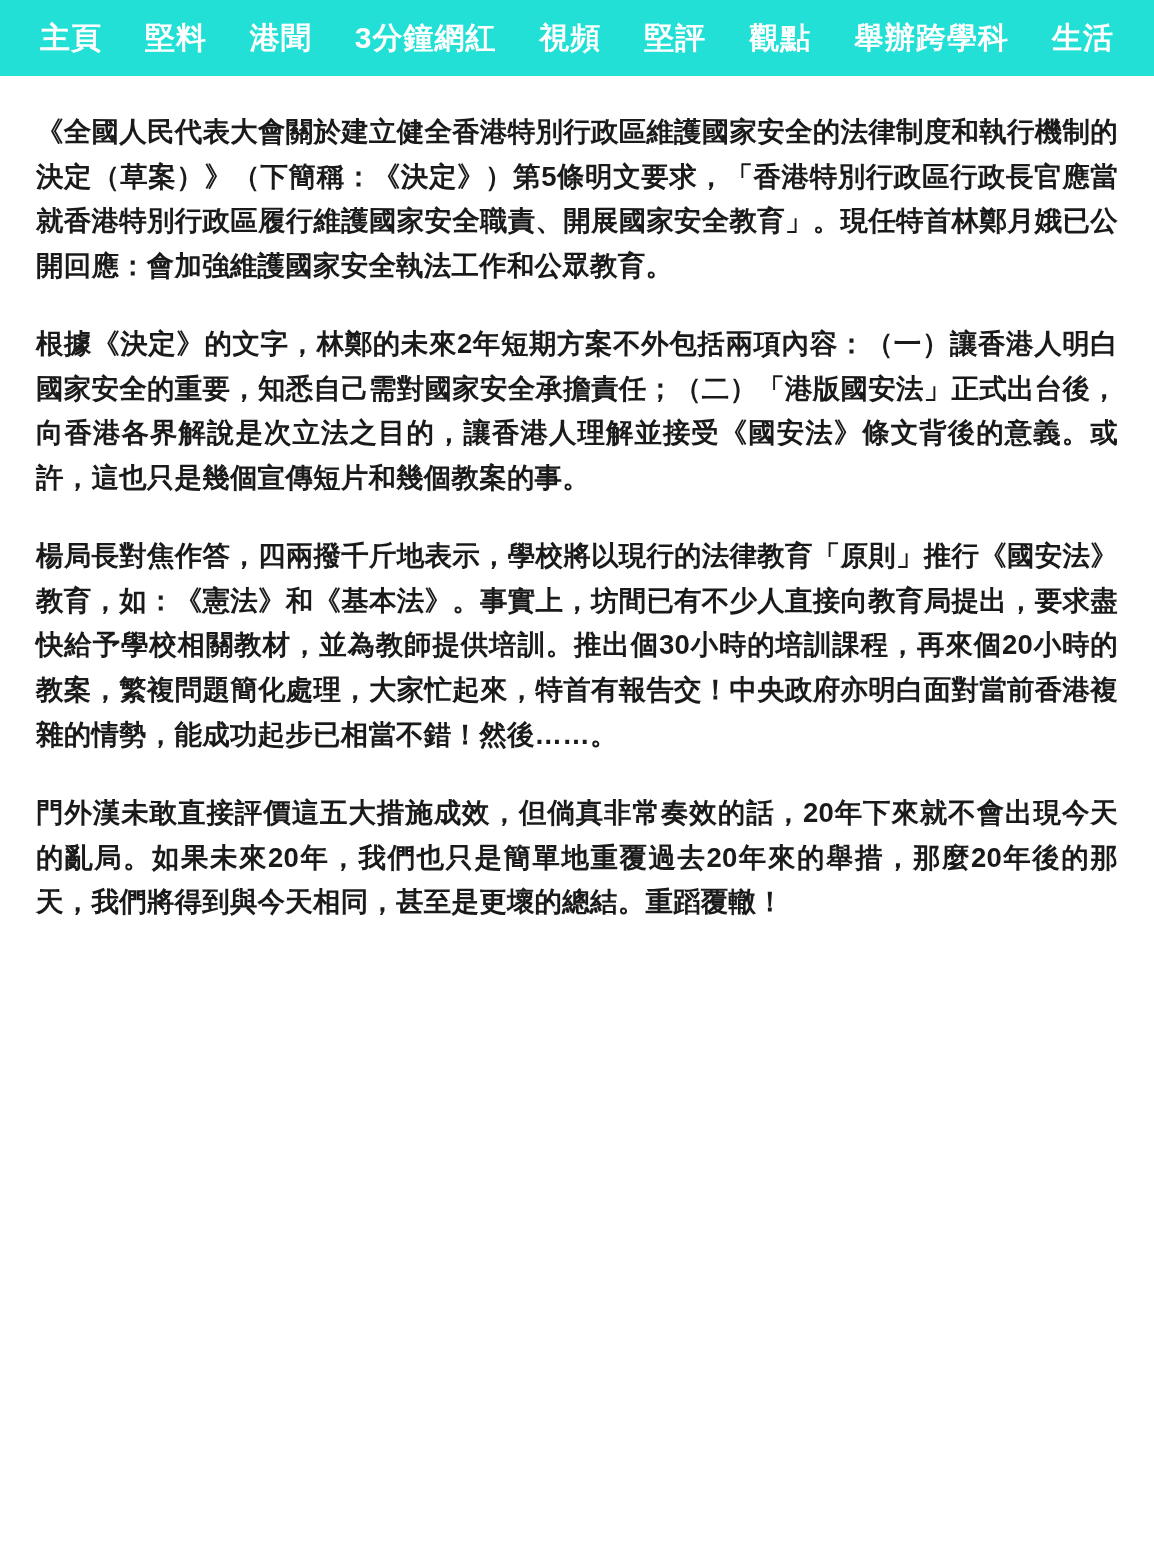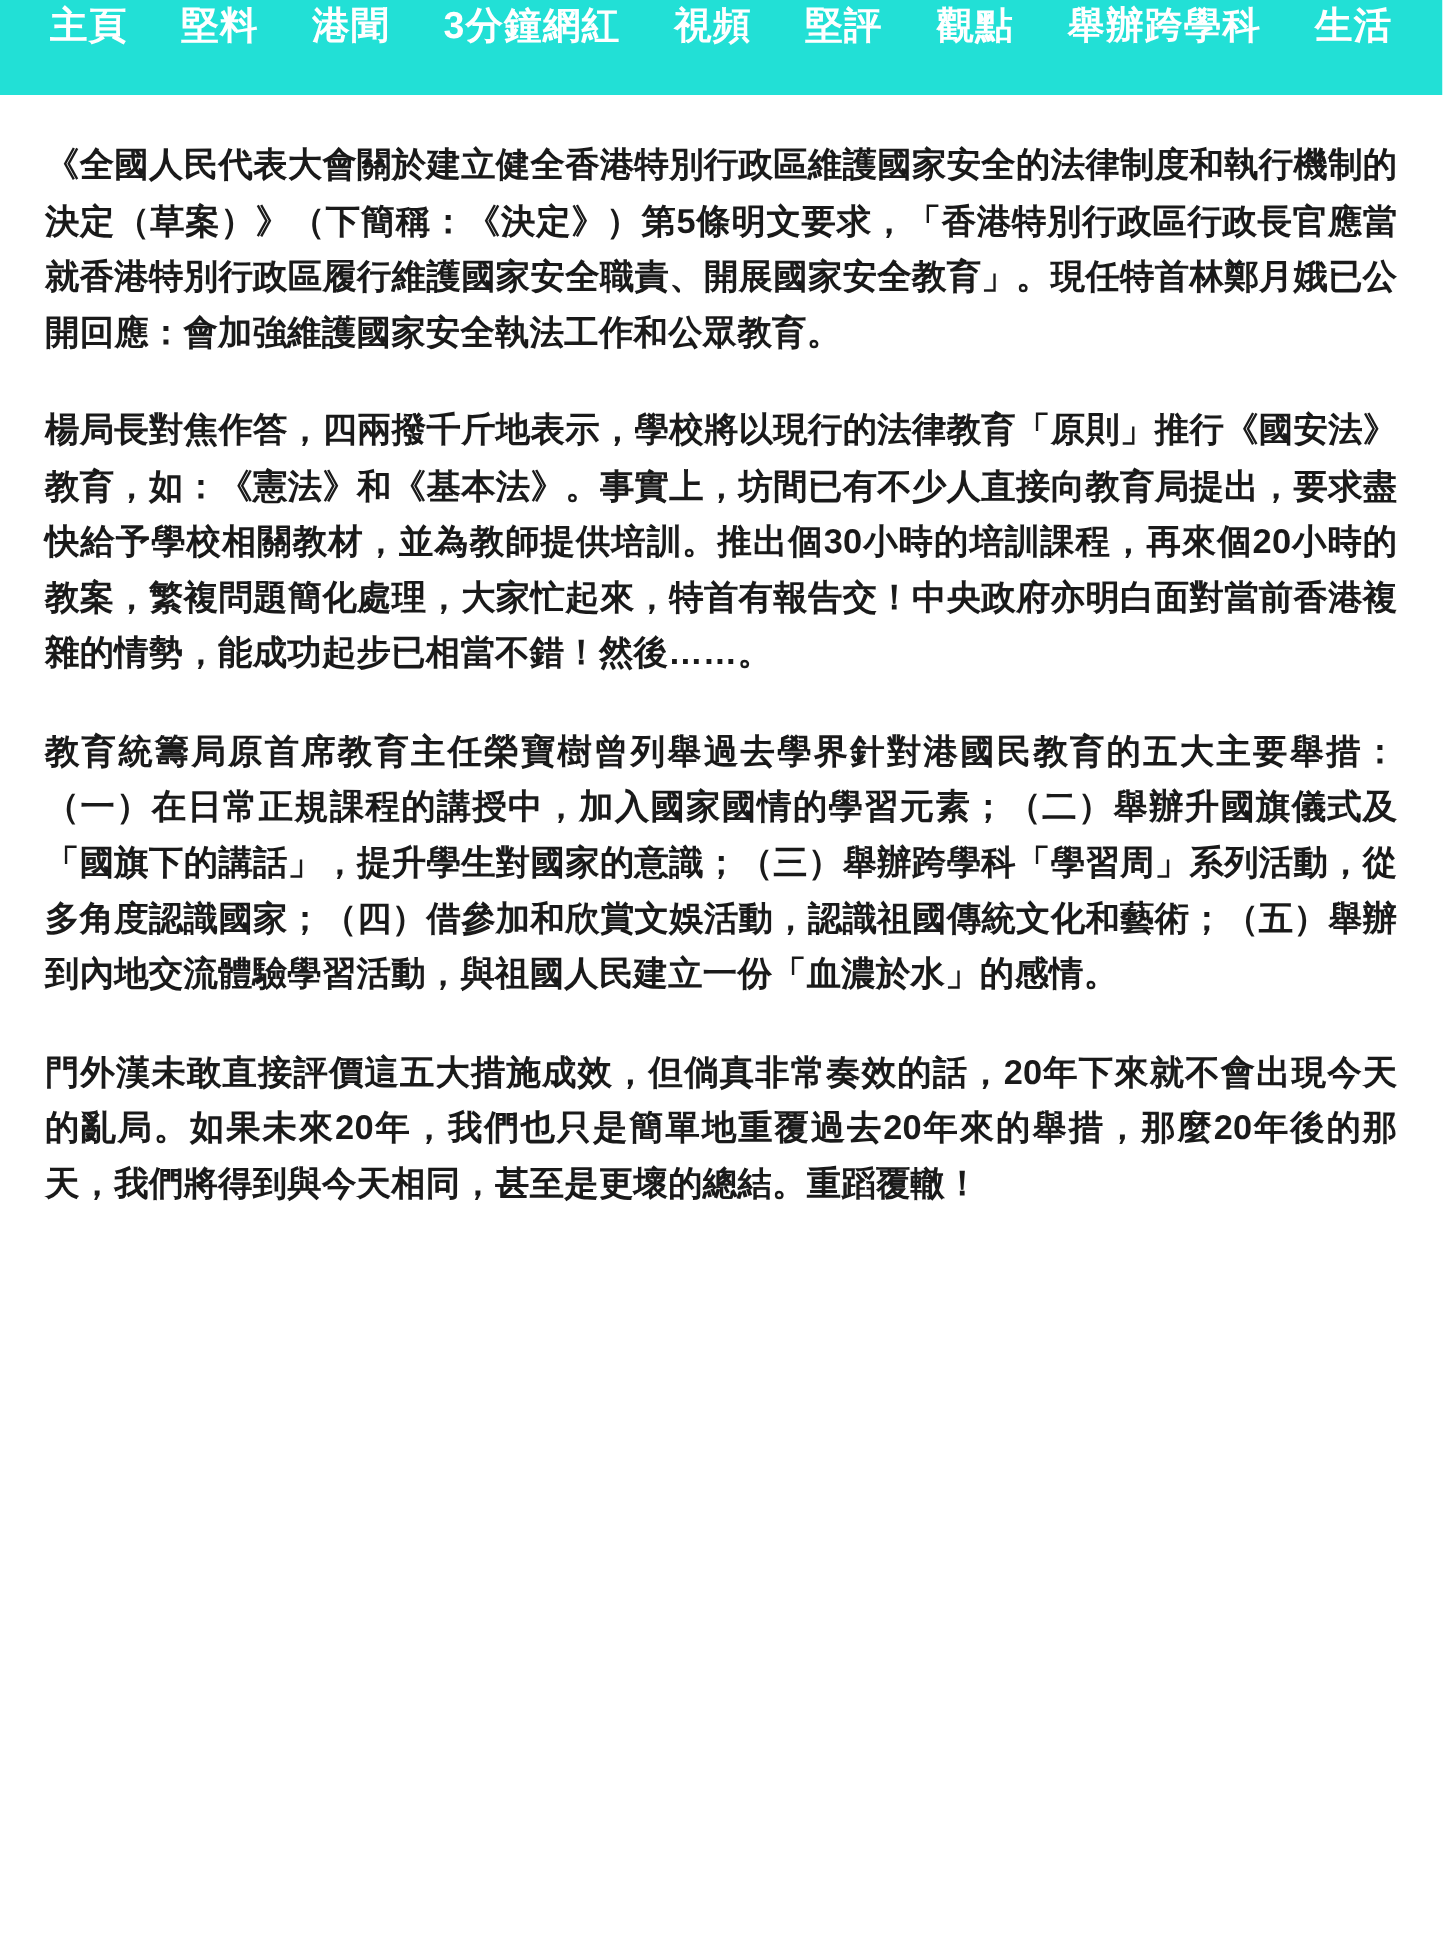--- a/index.html
+++ b/index.html
@@ -12,21 +12,21 @@
     font-family: "Liberation Sans", "DejaVu Sans", sans-serif;
     color: #1a1a1a;
     -webkit-font-smoothing: antialiased;
   }
 
   
   .navbar {
     background: #22e0d6;
     height: 76px;
     display: flex;
-    align-items: flex-start;
+    align-items: center;
     justify-content: space-between;
     padding: 0 40px;
     box-sizing: border-box;
     gap: 12px;
   }
   .nav-item {
     color: #ffffff;
     font-size: 30px;
     font-weight: bold;
     letter-spacing: 1px;
@@ -63,16 +63,16 @@
   <a class="nav-item">3分鐘網紅</a>
   <a class="nav-item">視頻</a>
   <a class="nav-item">堅評</a>
   <a class="nav-item">觀點</a>
   <a class="nav-item">舉辦跨學科</a>
   <a class="nav-item">生活</a>
 </nav>
 
 <article class="article">
   <p>《全國人民代表大會關於建立健全香港特別行政區維護國家安全的法律制度和執行機制的決定（草案）》（下簡稱：《決定》）第5條明文要求，「香港特別行政區行政長官應當就香港特別行政區履行維護國家安全職責、開展國家安全教育」。現任特首林鄭月娥已公開回應：會加強維護國家安全執法工作和公眾教育。</p>
+  <p>根據《決定》的文字，林鄭的未來2年短期方案不外包括兩項內容：（一）讓香港人明白國家安全的重要，知悉自己需對國家安全承擔責任；（二）「港版國安法」正式出台後，向香港各界解說是次立法之目的，讓香港人理解並接受《國安法》條文背後的意義。或許，這也只是幾個宣傳短片和幾個教案的事。</p>
   <p>楊局長對焦作答，四兩撥千斤地表示，學校將以現行的法律教育「原則」推行《國安法》教育，如：《憲法》和《基本法》。事實上，坊間已有不少人直接向教育局提出，要求盡快給予學校相關教材，並為教師提供培訓。推出個30小時的培訓課程，再來個20小時的教案，繁複問題簡化處理，大家忙起來，特首有報告交！中央政府亦明白面對當前香港複雜的情勢，能成功起步已相當不錯！然後……。</p>
-  <p>教育統籌局原首席教育主任榮寶樹曾列舉過去學界針對港國民教育的五大主要舉措：（一）在日常正規課程的講授中，加入國家國情的學習元素；（二）舉辦升國旗儀式及「國旗下的講話」，提升學生對國家的意識；（三）舉辦跨學科「學習周」系列活動，從多角度認識國家；（四）借參加和欣賞文娛活動，認識祖國傳統文化和藝術；（五）舉辦到內地交流體驗學習活動，與祖國人民建立一份「血濃於水」的感情。</p>
   <p>門外漢未敢直接評價這五大措施成效，但倘真非常奏效的話，20年下來就不會出現今天的亂局。如果未來20年，我們也只是簡單地重覆過去20年來的舉措，那麼20年後的那天，我們將得到與今天相同，甚至是更壞的總結。重蹈覆轍！</p>
 </article>
 
 </body></html>

